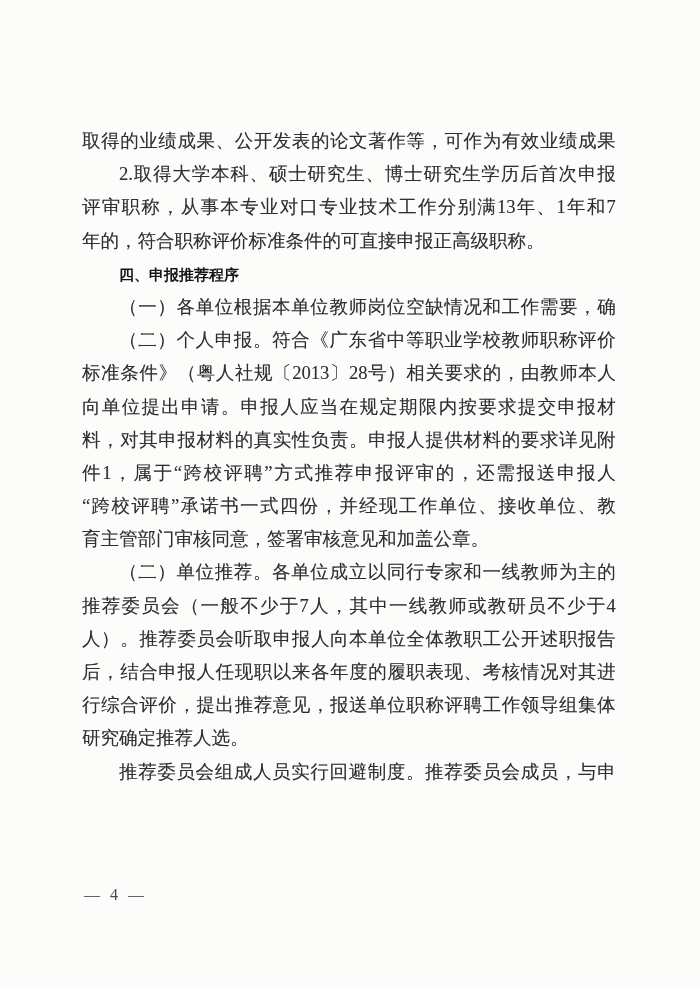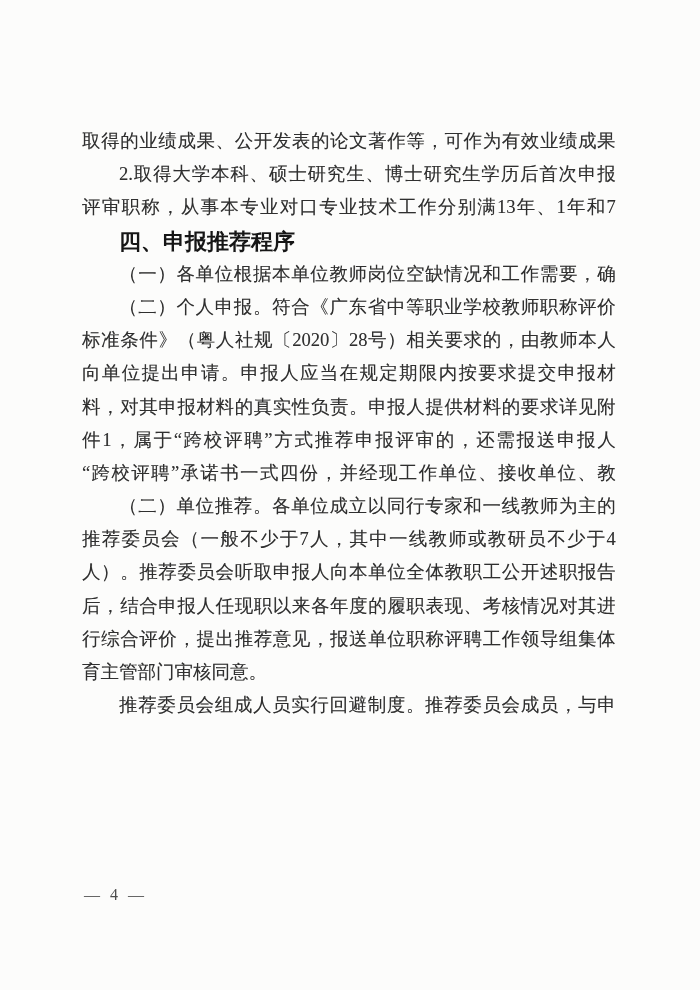--- a/index.html
+++ b/index.html
@@ -34,21 +34,21 @@
     justify-content: space-between;
     white-space: normal;
   }
   .line.indent {
     padding-left: 37px;
   }
   .line.bold {
     font-weight: bold;
     font-family: "Liberation Sans", "DejaVu Sans", sans-serif;
     color: #161616;
-    font-size: 22px;
+    font-size: 15px;
     text-shadow: none;
   }
   .page-number {
     position: absolute;
     left: 84px;
     top: 886px;
     font-size: 16px;
     color: #4c4c4c;
     letter-spacing: 3px;
     font-family: "Liberation Serif", "DejaVu Serif", serif;
@@ -140,20 +140,21 @@
         <span>别</span>
         <span>满</span>
         <span>13</span>
         <span>年</span>
         <span>、</span>
         <span>1</span>
         <span>年</span>
         <span>和</span>
         <span>7</span>
       </div>
+      <div class="line">年的，符合职称评价标准条件的可直接申报正高级职称。</div>
       <div class="line indent bold">四、申报推荐程序</div>
       <div class="line justify indent">
         <span>（</span>
         <span>一</span>
         <span>）</span>
         <span>各</span>
         <span>单</span>
         <span>位</span>
         <span>根</span>
         <span>据</span>
@@ -209,21 +210,21 @@
         <span>准</span>
         <span>条</span>
         <span>件</span>
         <span>》</span>
         <span>（</span>
         <span>粤</span>
         <span>人</span>
         <span>社</span>
         <span>规</span>
         <span>〔</span>
-        <span>2020</span>
+        <span>2013</span>
         <span>〕</span>
         <span>28</span>
         <span>号</span>
         <span>）</span>
         <span>相</span>
         <span>关</span>
         <span>要</span>
         <span>求</span>
         <span>的</span>
         <span>，</span>
@@ -345,20 +346,21 @@
         <span>单</span>
         <span>位</span>
         <span>、</span>
         <span>接</span>
         <span>收</span>
         <span>单</span>
         <span>位</span>
         <span>、</span>
         <span>教</span>
       </div>
+      <div class="line">育主管部门审核同意，签署审核意见和加盖公章。</div>
       <div class="line justify indent">
         <span>（</span>
         <span>二</span>
         <span>）</span>
         <span>单</span>
         <span>位</span>
         <span>推</span>
         <span>荐</span>
         <span>。</span>
         <span>各</span>
@@ -493,21 +495,21 @@
         <span>评</span>
         <span>聘</span>
         <span>工</span>
         <span>作</span>
         <span>领</span>
         <span>导</span>
         <span>组</span>
         <span>集</span>
         <span>体</span>
       </div>
-      <div class="line">育主管部门审核同意。</div>
+      <div class="line">研究确定推荐人选。</div>
       <div class="line justify indent">
         <span>推</span>
         <span>荐</span>
         <span>委</span>
         <span>员</span>
         <span>会</span>
         <span>组</span>
         <span>成</span>
         <span>人</span>
         <span>员</span>

